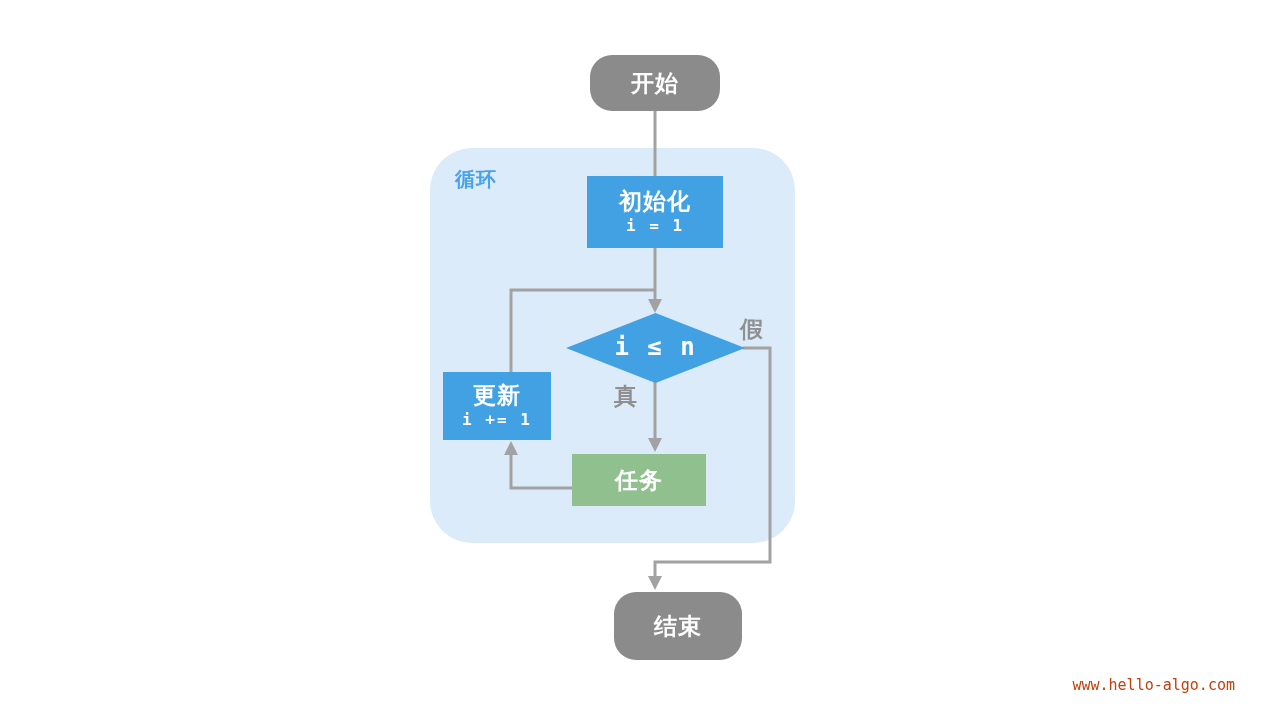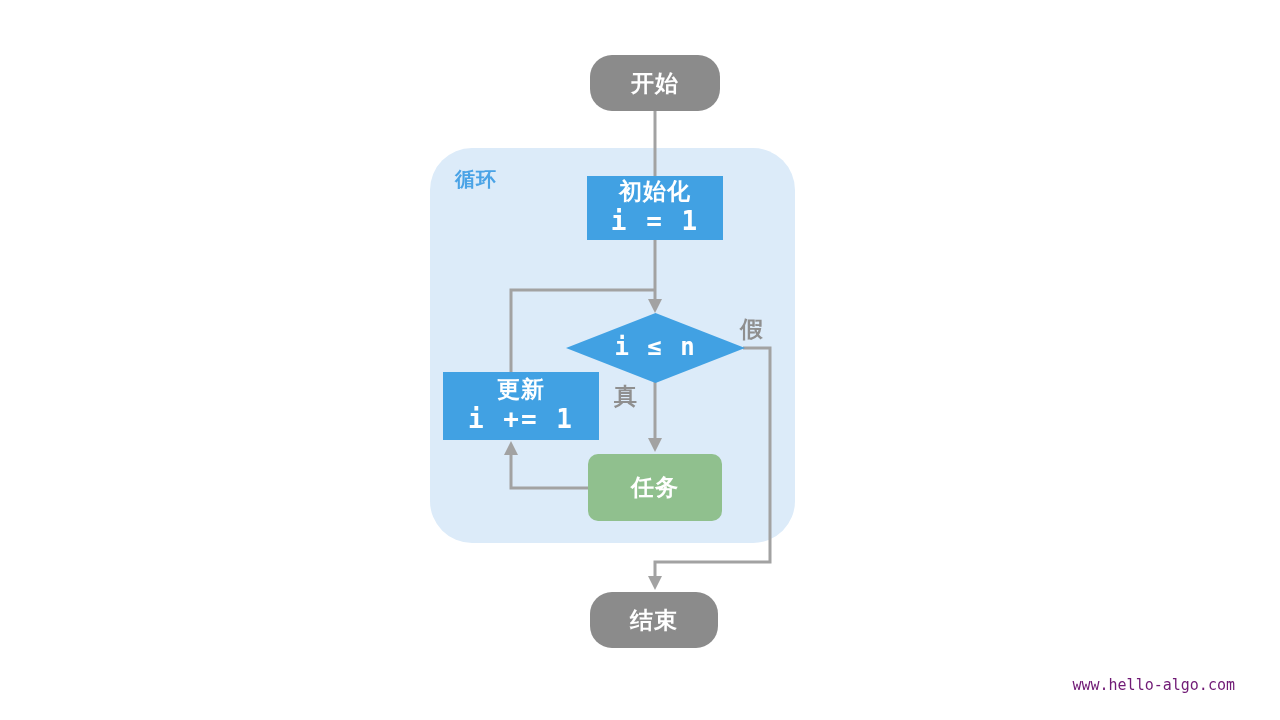--- a/index.html
+++ b/index.html
@@ -56,37 +56,37 @@
     text-align: center;
   }
   .node .cjk {
     font-size: 23px;
     font-weight: 600;
     line-height: 1.25;
     letter-spacing: 1px;
   }
   .node .code {
     font-family: "DejaVu Sans Mono", monospace;
-    font-size: 26px;
+    font-size: 16px;
     font-weight: 700;
     line-height: 1.3;
     letter-spacing: 2px;
   }
   .node-gray {
     background: #8b8b8b;
     border-radius: 22px;
   }
   .node-blue { background: #41a1e3; }
   .node-green { background: #90c08e; }
 
   .node-start { left: 590px; top: 55px;  width: 130px; height: 56px; }
-  .node-end   { left: 590px; top: 592px; width: 128px; height: 56px; }
-  .node-init  { left: 587px; top: 176px; width: 136px; height: 64px; }
-  .node-update{ left: 443px; top: 372px; width: 156px; height: 68px; }
-  .node-task  { left: 588px; top: 454px; width: 134px; height: 67px; border-radius: 10px; }
+  .node-end   { left: 614px; top: 592px; width: 128px; height: 68px; }
+  .node-init  { left: 587px; top: 176px; width: 136px; height: 72px; }
+  .node-update{ left: 443px; top: 372px; width: 108px; height: 68px; }
+  .node-task  { left: 572px; top: 454px; width: 134px; height: 52px; }
 
   .node-cond {
     left: 566px;
     top: 313px;
     width: 179px;
     height: 70px;
     clip-path: polygon(50% 0, 100% 50%, 50% 100%, 0 50%);
   }
   .node-cond .code { font-size: 24px; }
 
@@ -100,21 +100,21 @@
   }
   .label-true  { left: 614px; top: 381px; }
   .label-false { left: 740px; top: 314px; }
 
   .watermark {
     position: absolute;
     right: 45px;
     top: 676px;
     font-family: "DejaVu Sans Mono", monospace;
     font-size: 15px;
-    color: #701a75;
+    color: #c2410c;
     z-index: 4;
   }
 </style>
 </head>
 <body>
 
 <div class="canvas">
 
   <div class="loop-container"></div>
   <div class="loop-label">循环</div>

